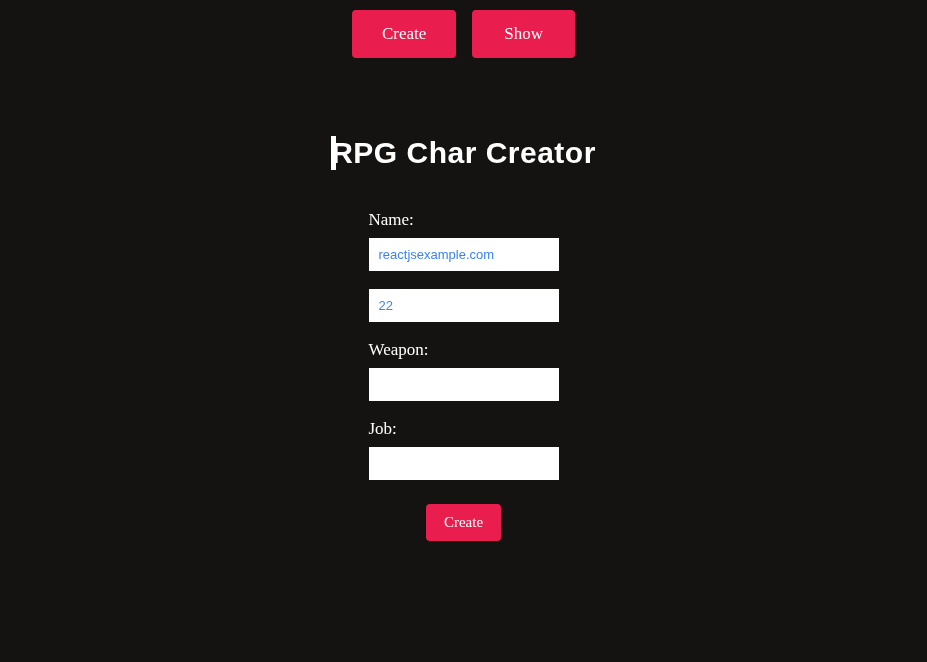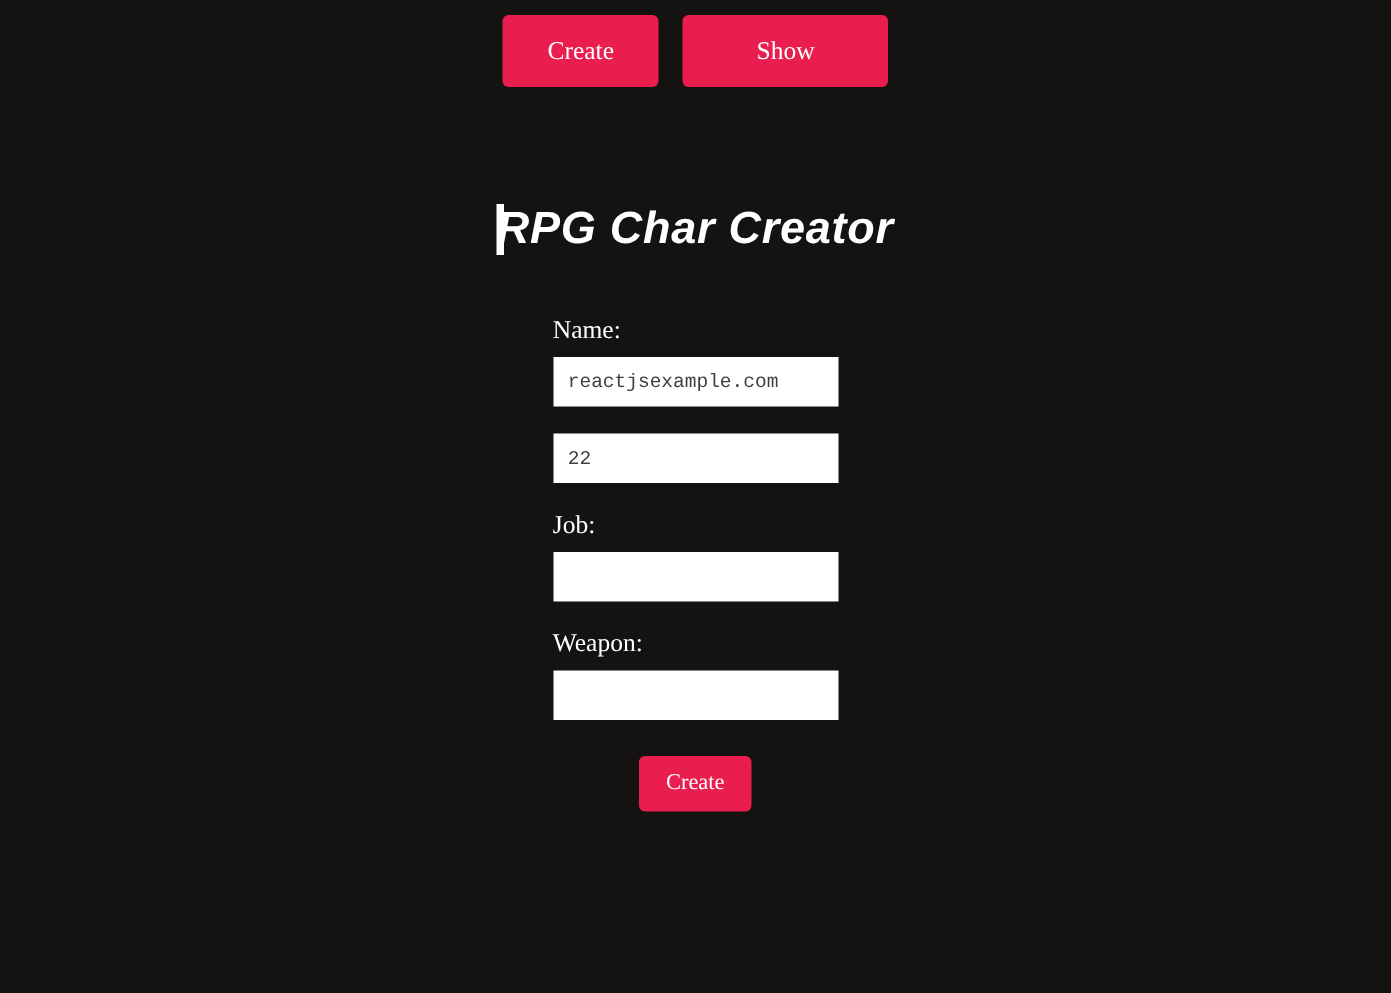--- a/index.html
+++ b/index.html
@@ -25,38 +25,37 @@
       background-color: #e91e4e;
       color: #ffffff;
       border: none;
       padding: 14px 30px;
       font-size: 17px;
       font-family: Georgia, 'Times New Roman', serif;
       border-radius: 4px;
       cursor: pointer;
     }
     .nav-button.show {
-      padding: 14px 49px;
+      padding: 14px 32px;
     }
     .main-content {
       display: flex;
       flex-direction: column;
       align-items: center;
       margin-top: 78px;
     }
     .page-title {
       font-size: 30px;
       font-weight: bold;
       letter-spacing: 0.5px;
       font-family: 'Lucida Sans Unicode', 'Arial Black', sans-serif;
       margin-bottom: 40px;
       text-align: center;
       background: linear-gradient(to right, #fff 0%, #fff 2%, transparent 2%, transparent 100%);
       padding-left: 0;
-      font-style: italic;
     }
     .form-container {
       width: 190px;
       display: flex;
       flex-direction: column;
     }
     .form-group {
       margin-bottom: 18px;
     }
     .form-label {
@@ -64,22 +63,22 @@
       font-size: 17px;
       margin-bottom: 8px;
       color: #ffffff;
     }
     .form-input {
       width: 100%;
       background-color: #ffffff;
       border: none;
       padding: 9px 10px;
       font-size: 13px;
-      font-family: Liberation Mono, monospace;
-      color: #404040;
+      font-family: Liberation Sans, sans-serif;
+      color: #3b82f6;
       outline: none;
     }
     .submit-container {
       display: flex;
       justify-content: center;
       margin-top: 6px;
     }
     .submit-button {
       background-color: #e91e4e;
       color: #ffffff;
@@ -109,24 +108,24 @@
 
   <form class="form-container">
     <div class="form-group">
       <label class="form-label">Name:</label>
       <input type="text" class="form-input" value="reactjsexample.com" style="">
     </div>
     <div class="form-group">
       <input type="text" class="form-input" value="22" style="">
     </div>
     <div class="form-group">
-      <label class="form-label">Job:</label>
+      <label class="form-label">Weapon:</label>
       <input type="text" class="form-input" value="" style="">
     </div>
     <div class="form-group">
-      <label class="form-label">Weapon:</label>
+      <label class="form-label">Job:</label>
       <input type="text" class="form-input" value="" style="">
     </div>
     <div class="submit-container">
       <button type="button" class="submit-button">Create</button>
     </div>
   </form>
 </div>
 
 </body></html>

